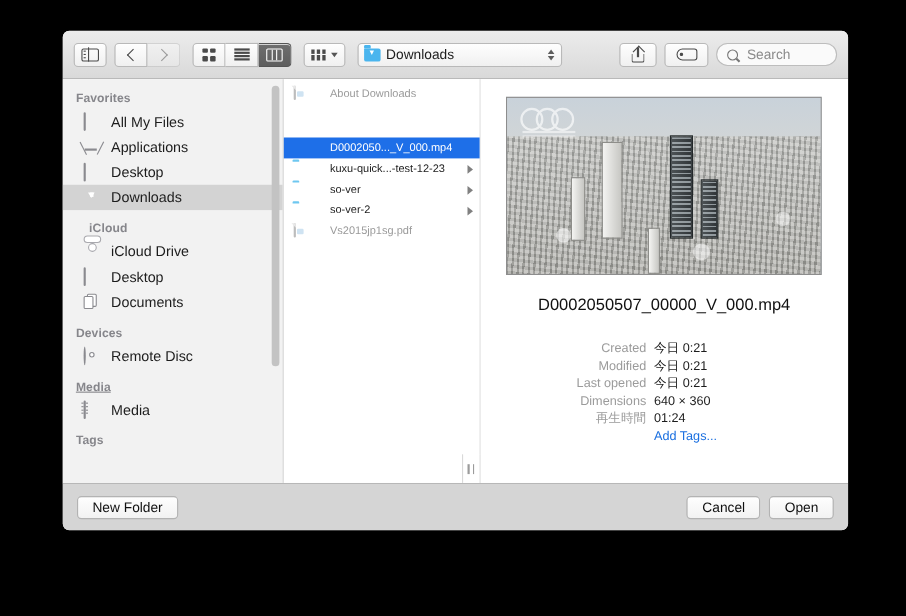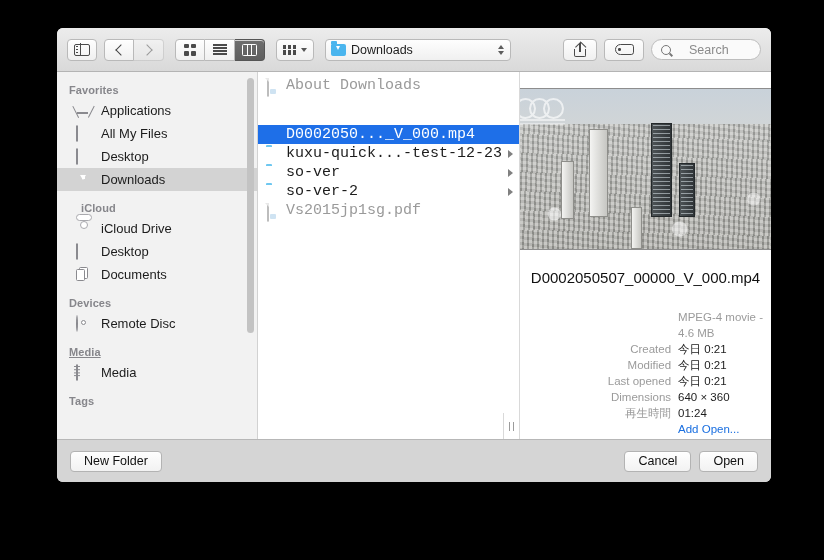--- a/index.html
+++ b/index.html
@@ -115,21 +115,21 @@
   .share-arrow{position:absolute;left:2.6px;top:0.4px;width:6.5px;height:6.5px;
      border-left:1.6px solid #4a4a4a;border-top:1.6px solid #4a4a4a;transform:rotate(45deg);}
   
   .tag{width:19px;height:11px;border:1.6px solid #4a4a4a;border-radius:6px 3px 3px 6px;position:relative;box-sizing:border-box;}
   .tag:after{content:"";position:absolute;left:2.6px;top:3.2px;width:2.6px;height:2.6px;border-radius:50%;background:#4a4a4a;}
 
   
   #search-field{
     flex:0 0 110px; height:21px;
     background:#fafafa; border:1px solid #bdbdbd; border-radius:11px;
-    display:flex; align-items:center; gap:18px; padding:0 9px; box-sizing:border-box;
+    display:flex; align-items:center; gap:8px; padding:0 9px; box-sizing:border-box;
   }
   .mag{width:8px;height:8px;border:1.6px solid #777;border-radius:50%;position:relative;flex:0 0 auto;}
   .mag:after{content:"";position:absolute;right:-3.4px;bottom:-2.4px;width:4.4px;height:1.6px;background:#777;transform:rotate(45deg);}
   #search-text{font-size:12.5px;color:#8b8b8b;}
 
   
   #body{flex:1 1 auto;display:flex;min-height:0;background:#fff;}
 
   
   #sidebar{
@@ -183,21 +183,21 @@
   .g-movies:after{content:"";position:absolute;right:0.6px;top:0.8px;width:2px;height:1.6px;background:#8a8a8f;
      box-shadow:0 3.2px 0 #8a8a8f,0 6.4px 0 #8a8a8f,0 9.1px 0 #8a8a8f;}
 
   #sb-scrollbar{position:absolute;right:3px;top:6px;width:7px;height:255px;background:#c3c3c3;border-radius:4px;}
 
   
   #file-column{
     flex:0 0 178px; background:#fff; border-right:1px solid #d9d9d9;
     position:relative; padding-top:4px; box-sizing:border-box;
   }
-  .f-row{height:19px;display:flex;align-items:center;gap:6px;padding:0 6px 0 8px;font-size:15px;color:#1c1c1c;box-sizing:border-box;font-family:Liberation Mono, monospace;}
+  .f-row{height:19px;display:flex;align-items:center;gap:20px;padding:0 6px 0 8px;font-size:10px;color:#1c1c1c;box-sizing:border-box;}
   .f-row.selected{background:#1e6fe8;color:#fff;margin-top:30px;}
   .f-row .fname{flex:1;white-space:nowrap;overflow:hidden;text-overflow:ellipsis;}
   .f-row.dim .fname{color:#9a9a9a;}
   .f-arrow{width:0;height:0;border-top:4px solid transparent;border-bottom:4px solid transparent;
      border-left:5px solid #808080;flex:0 0 auto;}
   .fi{flex:0 0 14px;height:14px;position:relative;}
   .fi-doc{width:11px;height:14px;background:#fff;border:1px solid #bdbdbd;border-radius:1.5px;box-sizing:border-box;position:relative;margin-left:1px;}
   .fi-doc:before{content:"";position:absolute;right:-1px;top:-1px;border-left:4px solid transparent;
      border-top:4px solid #e8e8e8;}
   .fi-doc:after{content:"";position:absolute;left:1.5px;bottom:1.5px;width:6px;height:5px;background:#cfe3f2;border-radius:1px;}
@@ -355,29 +355,29 @@
       <span id="search-text">Search</span>
     </div>
   </div>
 
   <div id="body">
 
     <div id="sidebar">
 
       <div class="sb-head">Favorites</div>
       <div class="sb-item">
+        <span class="gi"><span class="g-allfiles"></span></span>
+        <span>All My Files</span>
+      </div>
+      <div class="sb-item">
         <span class="gi g-apps">
             <span></span>
             <i></i>
           </span>
         <span>Applications</span>
-      </div>
-      <div class="sb-item">
-        <span class="gi"><span class="g-allfiles"></span></span>
-        <span>All My Files</span>
       </div>
       <div class="sb-item">
         <span class="gi"><span class="g-desktop"></span></span>
         <span>Desktop</span>
       </div>
       <div class="sb-item selected">
         <span class="gi"><span class="g-dl"></span></span>
         <span>Downloads</span>
       </div>
 
@@ -469,21 +469,20 @@
           <span class="ring" style="left:28px;"></span>
           <span class="bar"></span>
         </div>
       </div>
 
       <div id="pv-name">D0002050507_00000_V_000.mp4</div>
 
       <div id="pv-meta">
         <div class="meta-row">
           <span class="k"></span>
-          <span class="v dim">MPEG-4 movie - 4.6 MB</span>
         </div>
         <div class="meta-row">
           <span class="k">Created</span>
           <span class="v">今日 0:21</span>
         </div>
         <div class="meta-row">
           <span class="k">Modified</span>
           <span class="v">今日 0:21</span>
         </div>
         <div class="meta-row">
@@ -493,21 +492,21 @@
         <div class="meta-row">
           <span class="k">Dimensions</span>
           <span class="v">640 × 360</span>
         </div>
         <div class="meta-row">
           <span class="k">再生時間</span>
           <span class="v">01:24</span>
         </div>
         <div class="meta-row">
           <span class="k"></span>
-          <span class="v link">Add Open...</span>
+          <span class="v link">Add Tags...</span>
         </div>
       </div>
     </div>
   </div>
 
   <div id="bottom-bar">
     <div class="btn">New Folder</div>
     <div id="btn-group">
       <div class="btn">Cancel</div>
       <div class="btn">Open</div>

